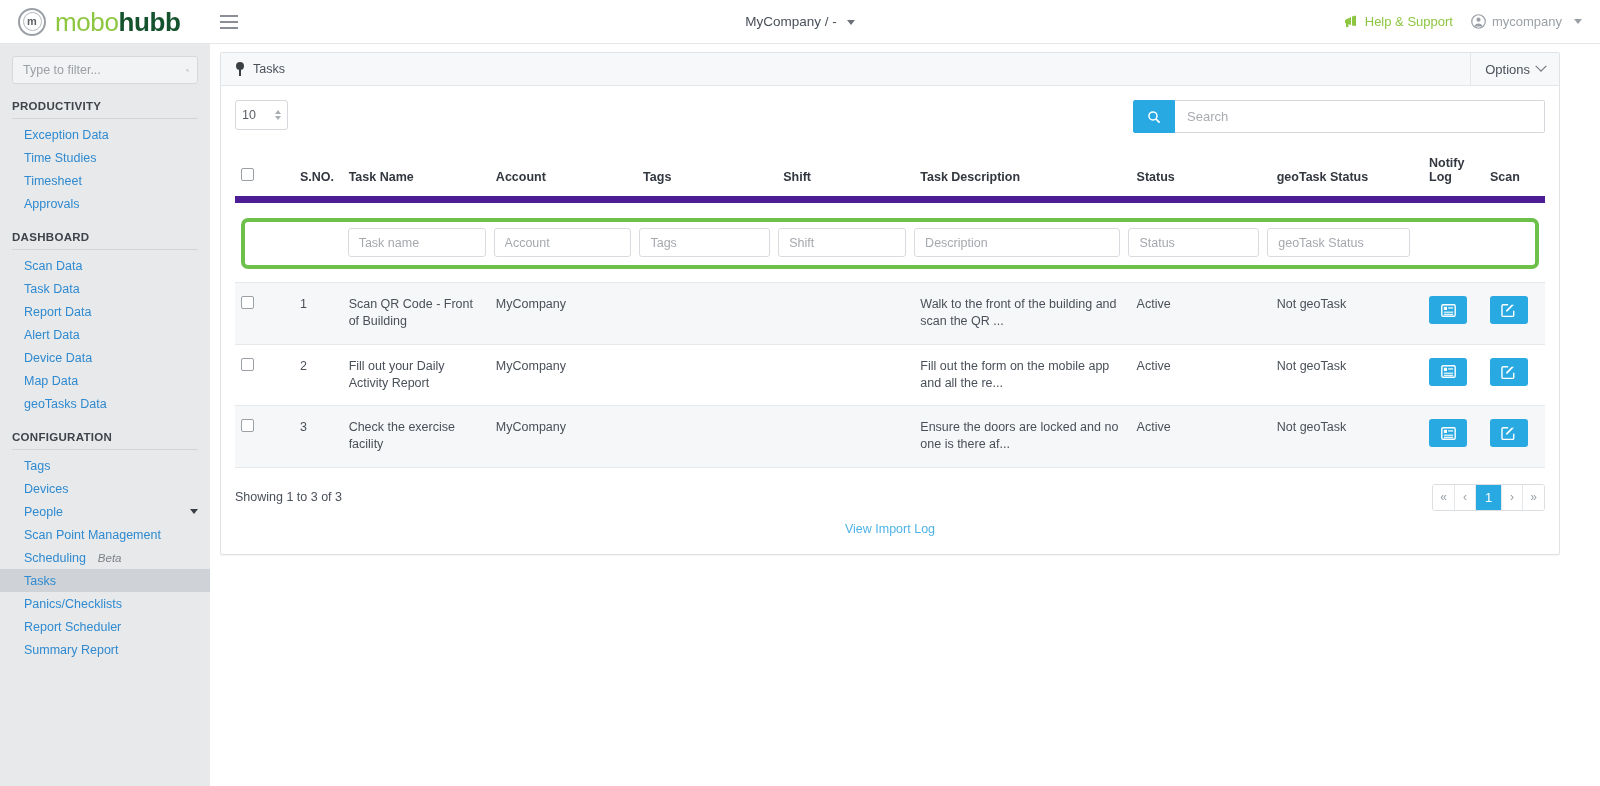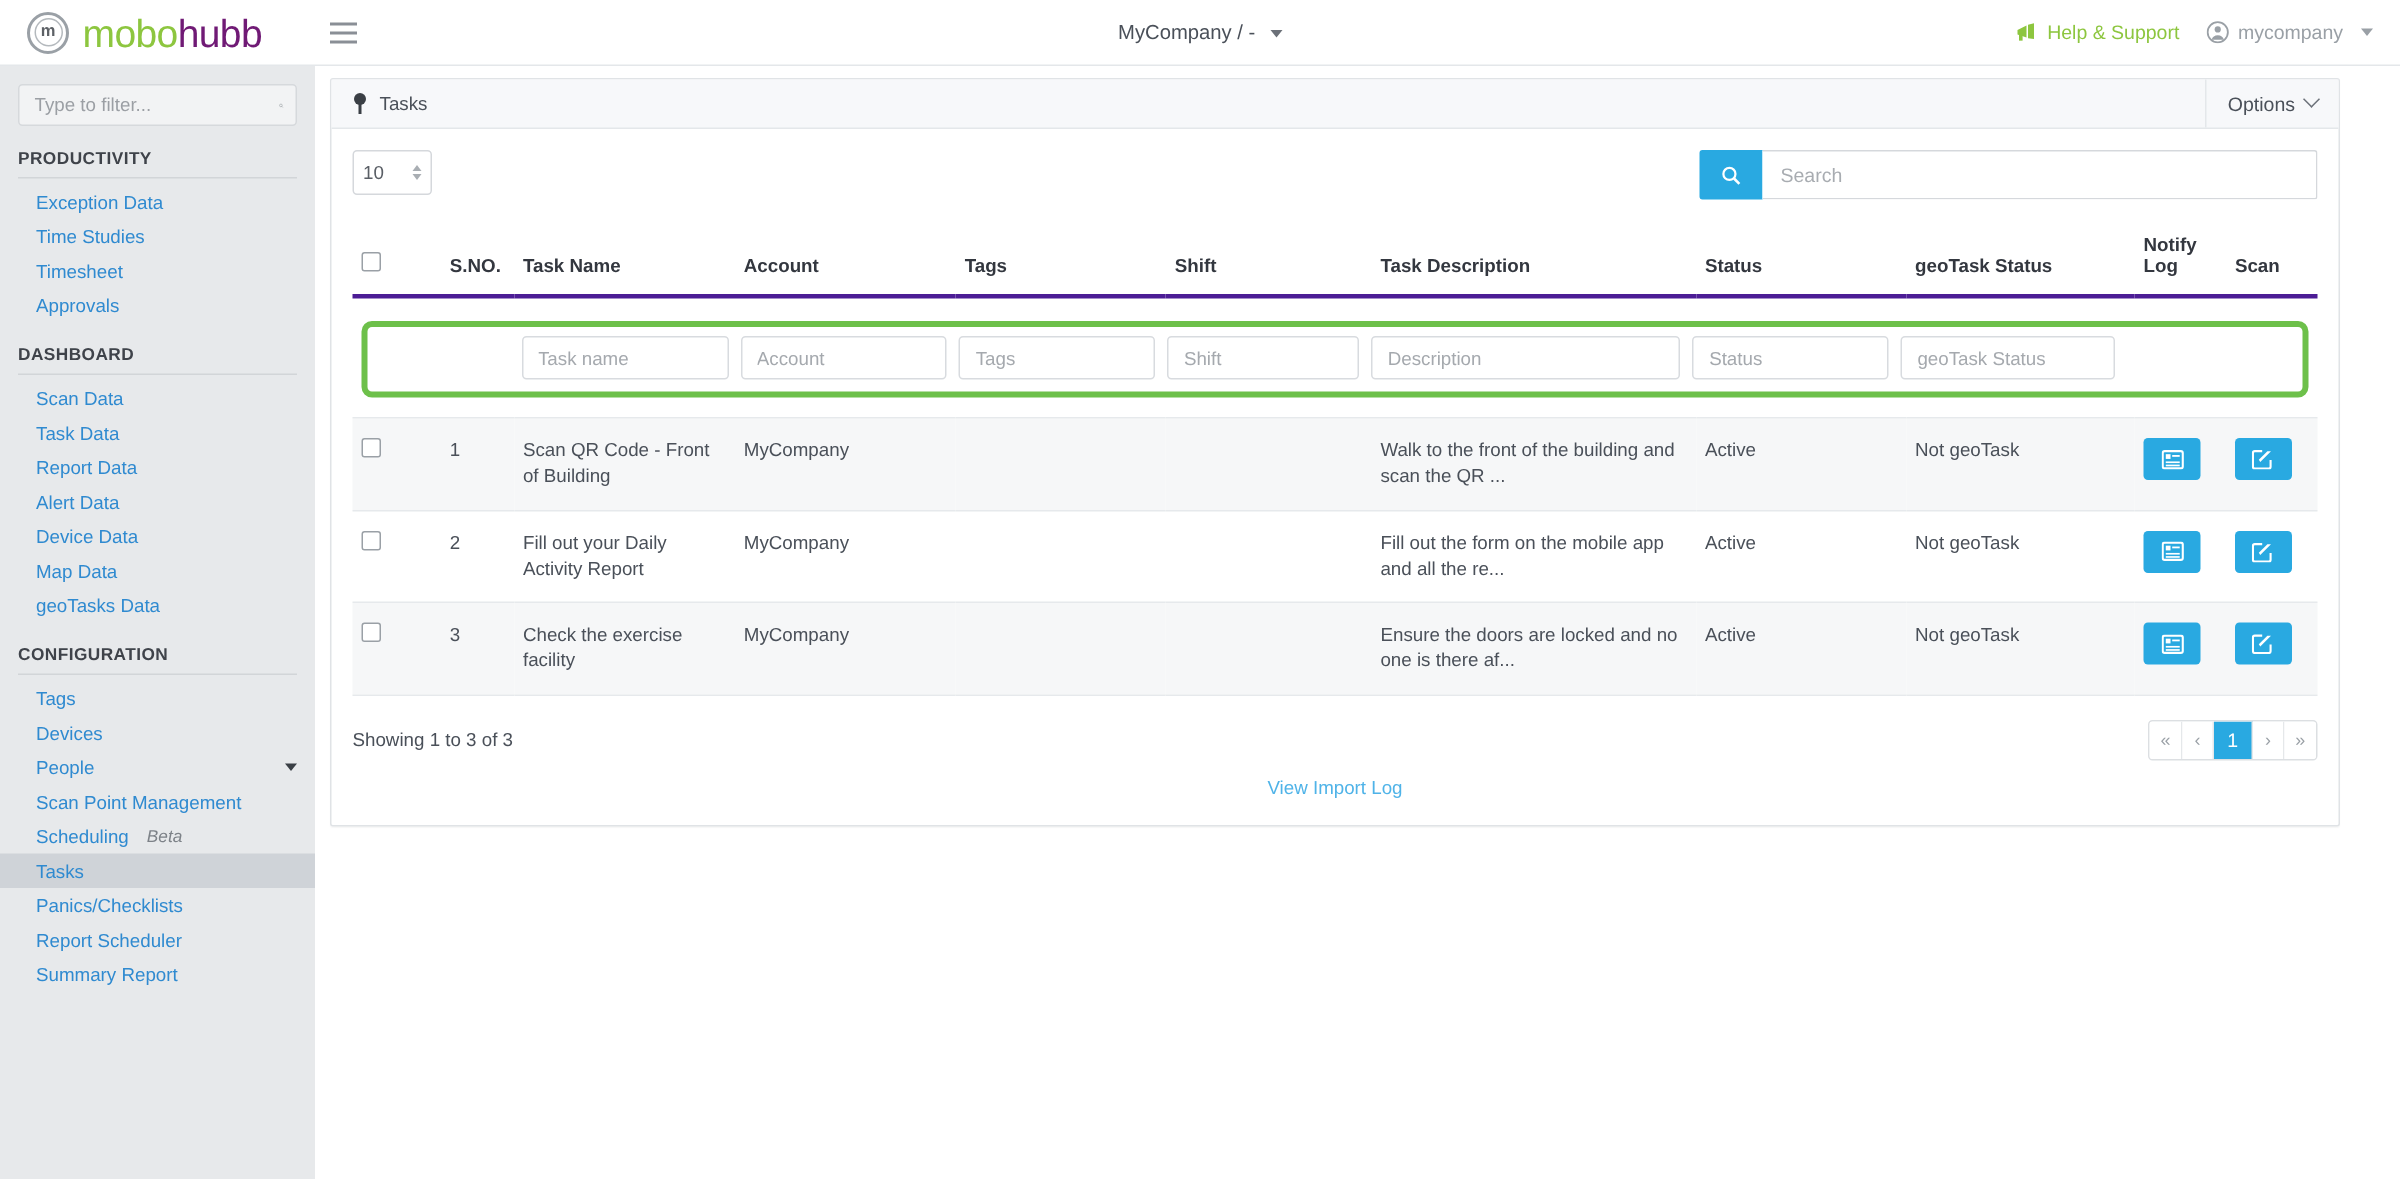--- a/index.html
+++ b/index.html
@@ -33,21 +33,21 @@
   .logo-mark::after {
     content: ""; position: absolute; width: 17px; height: 17px;
     border-radius: 50%; border: 1.5px solid #b4b9bd;
   }
   .logo-m {
     font-size: 11px; font-weight: bold; color: #5d6166; z-index: 2;
     line-height: 1;
   }
   .logo-text { font-size: 26px; letter-spacing: -0.4px; margin-left: 9px; line-height: 1; }
   .logo-text .g { color: #8dc63f; }
-  .logo-text .d { color: #701a75; font-weight: normal; }
+  .logo-text .d { color: #14532d; font-weight: bold; }
 
   .hamburger {
     margin-left: 10px; width: 26px; height: 26px;
     display: flex; flex-direction: column; justify-content: center;
     gap: 4px; cursor: pointer;
   }
   .hamburger span { display: block; height: 2px; background: #8a8f96; width: 18px; }
 
   .topcenter {
     position: absolute; left: 0; right: 0; margin: 0 auto;
@@ -150,21 +150,21 @@
     flex: 1; border: 1px solid #d5d8dc; border-left: 0; border-radius: 0 2px 2px 0;
     padding: 0 12px; font-size: 13px; color: #5a5f66; outline: none; font-family: inherit;
   }
   .search-input::placeholder { color: #a8acb1; }
 
   
   table.grid { width: 100%; border-collapse: collapse; table-layout: fixed; }
   table.grid th {
     text-align: left; font-size: 12.5px; font-weight: bold; color: #33373f;
     padding: 8px 6px 12px 6px; vertical-align: bottom;
-    border-bottom: 3px solid #4c1d95;
+    border-bottom: 7px solid #4c1d95;
   }
   table.grid td {
     font-size: 12.5px; color: #4a5059; padding: 13px 6px; vertical-align: top;
     border-bottom: 1px solid #e6e9ec; line-height: 1.38;
   }
   tr.striped td { background: #f6f7f8; }
 
   .filter-row td { padding: 0; border-bottom: 0; }
   .filter-holder { position: relative; padding: 12px 0 12px 0; }
   .filter-ring {

